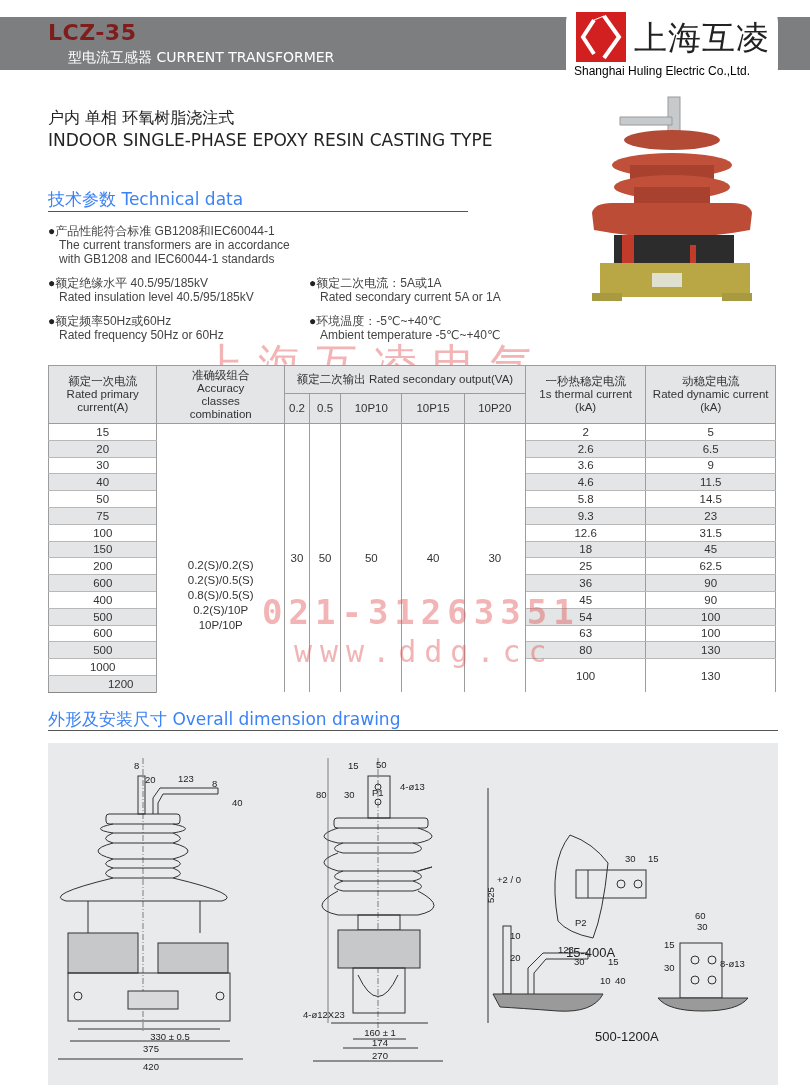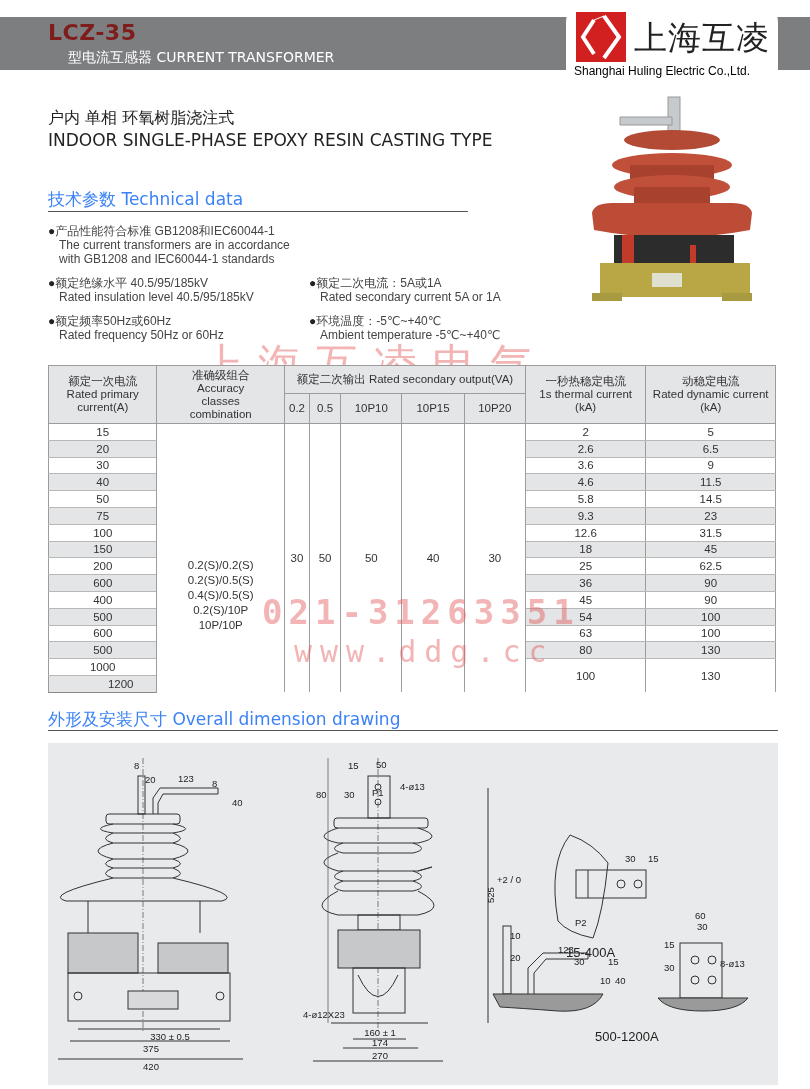--- a/index.html
+++ b/index.html
@@ -157,21 +157,21 @@
       <th style="width:61px;">10P20</th>
     </tr>
   </thead>
   <tbody>
     <tr>
       <td class="striped">15</td>
       <td rowspan="16" class="merged">
         <div style="padding-top:74px; line-height:15px;">
           <div>0.2(S)/0.2(S)</div>
           <div>0.2(S)/0.5(S)</div>
-          <div>0.4(S)/0.5(S)</div>
+          <div>0.8(S)/0.5(S)</div>
           <div>0.2(S)/10P</div>
           <div>10P/10P</div>
         </div>
       </td>
       <td rowspan="16" class="merged">30</td>
       <td rowspan="16" class="merged">50</td>
       <td rowspan="16" class="merged">50</td>
       <td rowspan="16" class="merged">40</td>
       <td rowspan="16" class="merged">30</td>
       <td class="striped">2</td>

